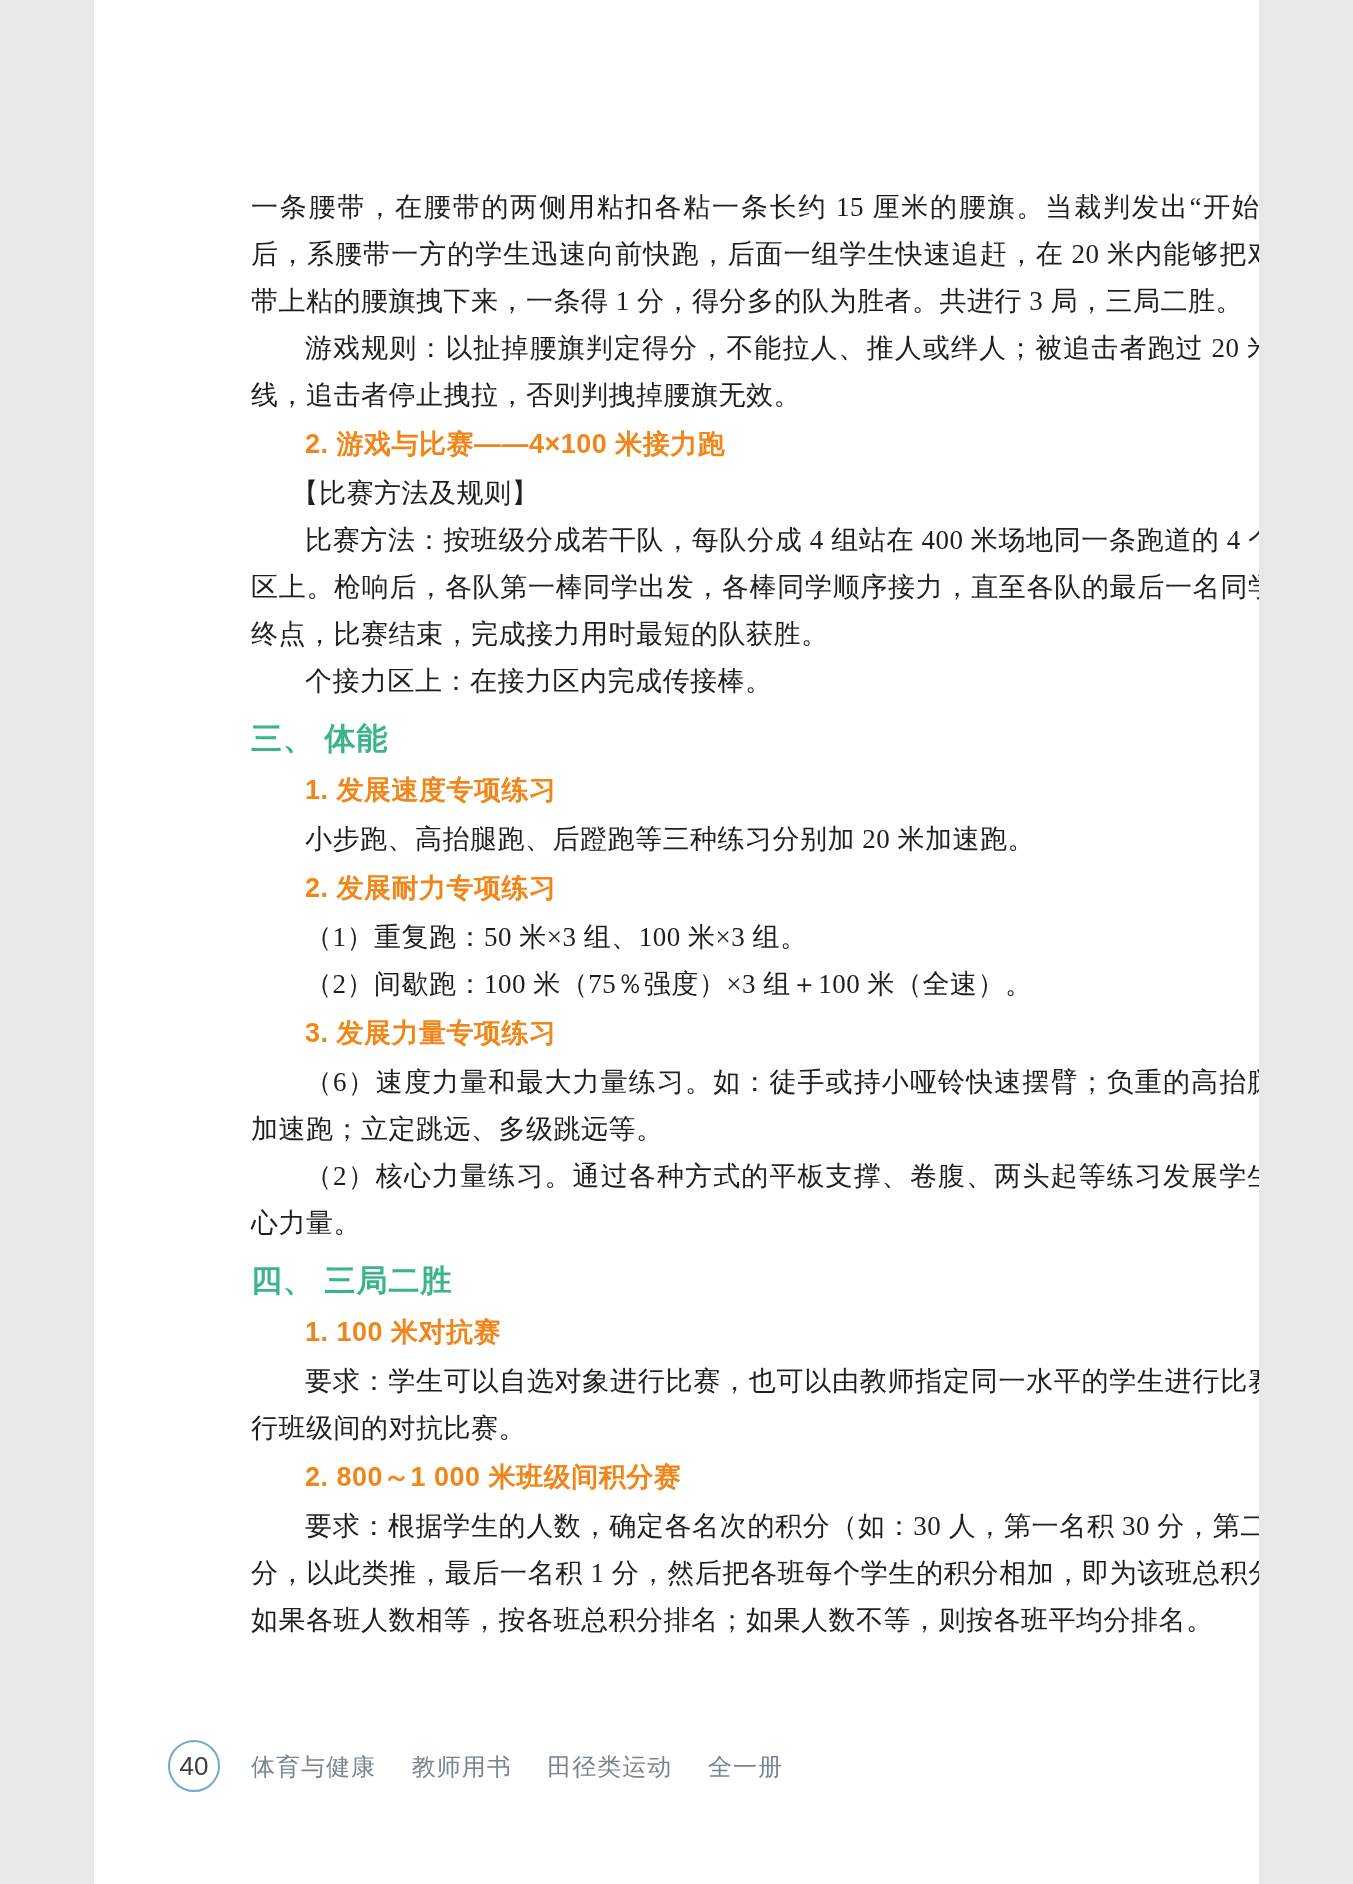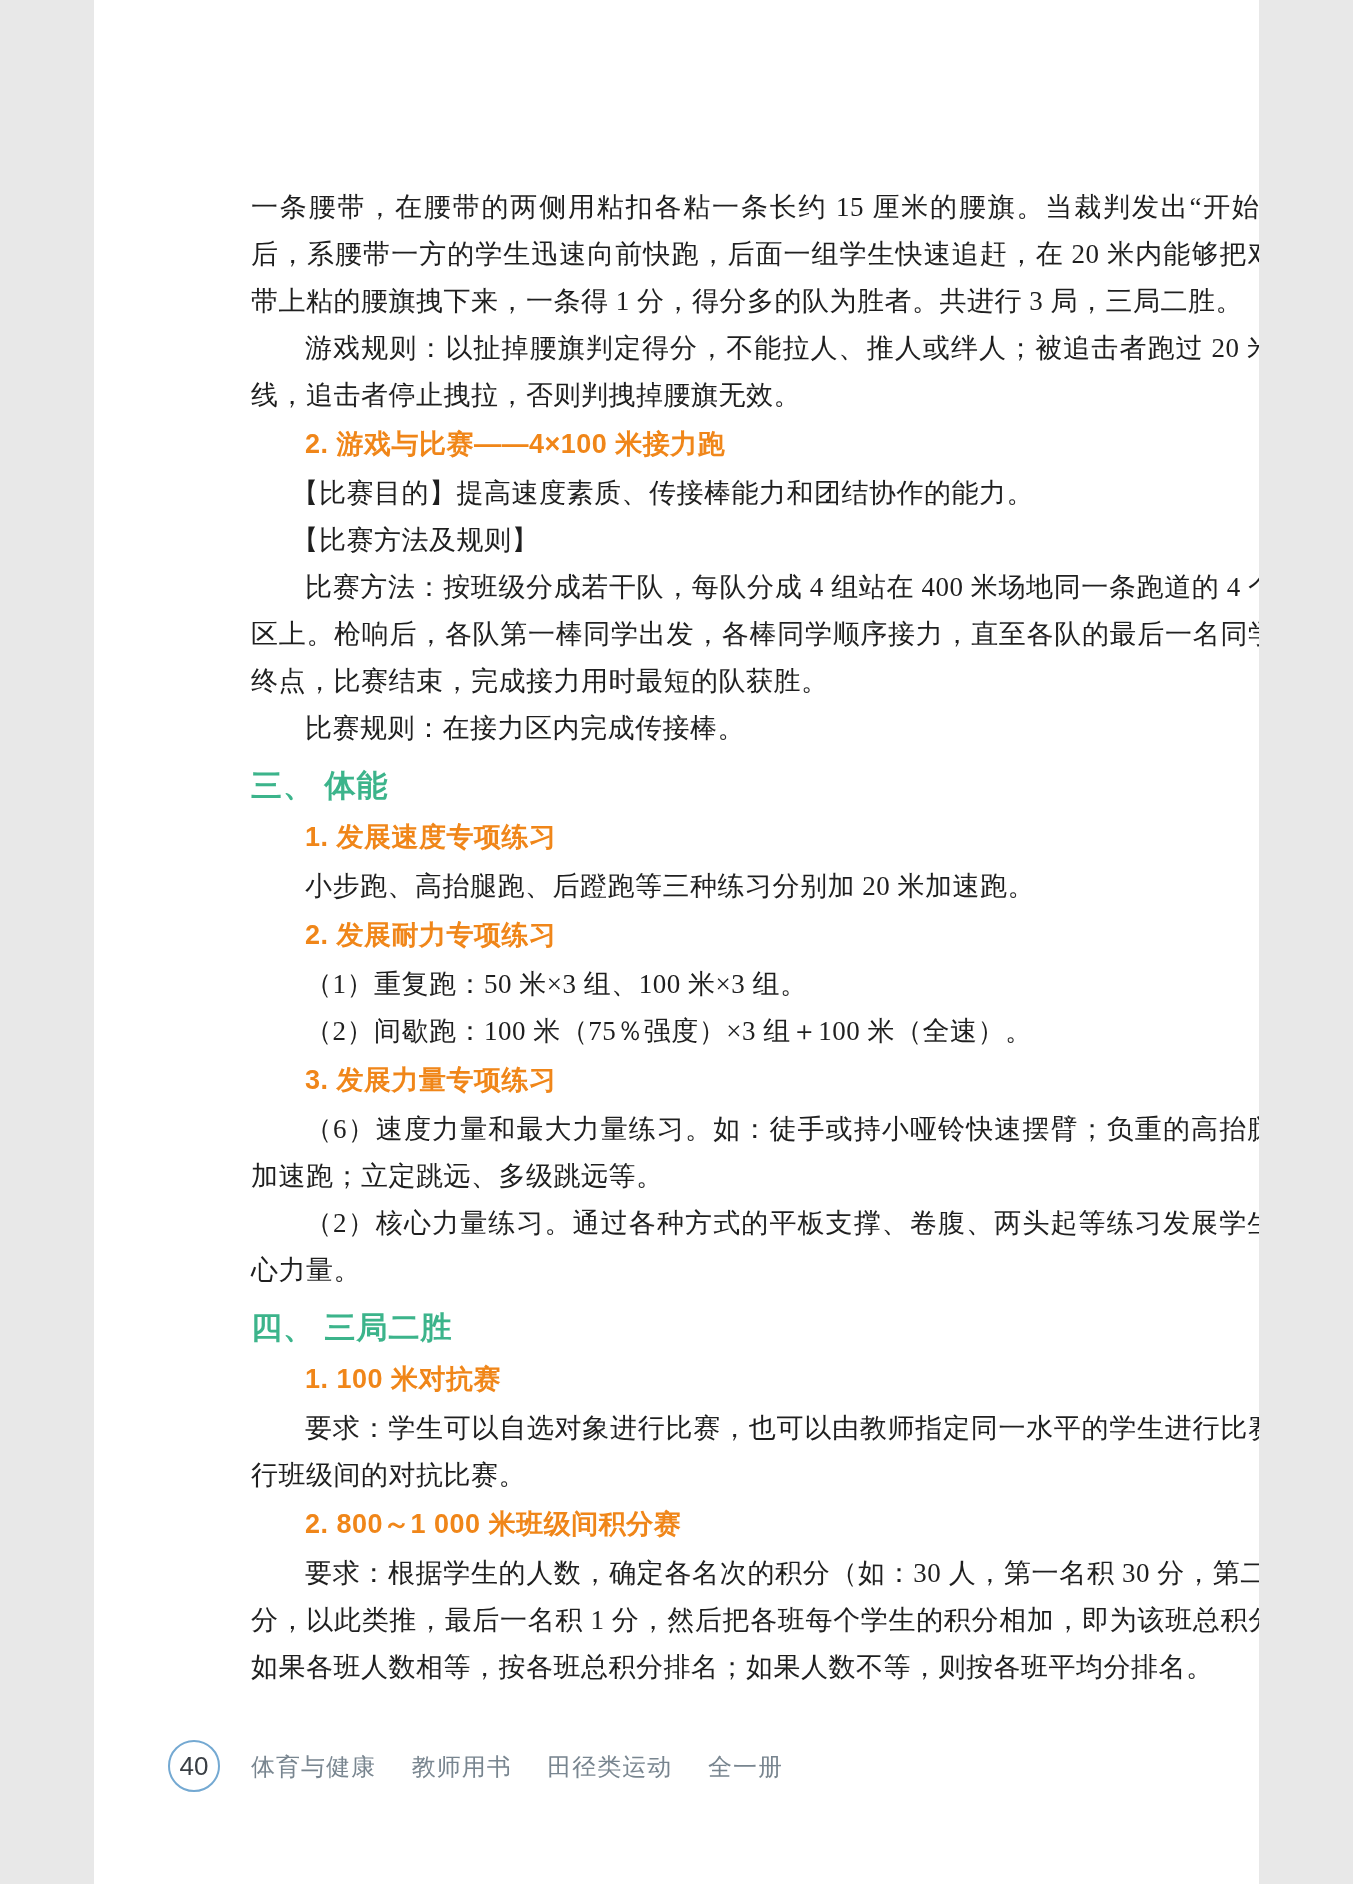--- a/index.html
+++ b/index.html
@@ -83,24 +83,23 @@
 </style>
 </head>
 <body>
 
 <div class="page">
 
   <main class="content">
       <p class="paragraph noindent">一条腰带，在腰带的两侧用粘扣各粘一条长约 15 厘米的腰旗。当裁判发出“开始”口令后，系腰带一方的学生迅速向前快跑，后面一组学生快速追赶，在 20 米内能够把对方腰带上粘的腰旗拽下来，一条得 1 分，得分多的队为胜者。共进行 3 局，三局二胜。</p>
       <p class="paragraph indent">游戏规则：以扯掉腰旗判定得分，不能拉人、推人或绊人；被追击者跑过 20 米安全线，追击者停止拽拉，否则判拽掉腰旗无效。</p>
       <p class="subhead">2. 游戏与比赛——4×100 米接力跑</p>
-      <p class="paragraph bracket">【比赛目的】提高速度素质、传接棒能力和团结协作的能力。</p>
       <p class="paragraph bracket">【比赛方法及规则】</p>
       <p class="paragraph indent">比赛方法：按班级分成若干队，每队分成 4 组站在 400 米场地同一条跑道的 4 个接力区上。枪响后，各队第一棒同学出发，各棒同学顺序接力，直至各队的最后一名同学跑过终点，比赛结束，完成接力用时最短的队获胜。</p>
-      <p class="paragraph indent">比赛规则：在接力区内完成传接棒。</p>
+      <p class="paragraph indent">个接力区上：在接力区内完成传接棒。</p>
       <p class="section">三、 体能</p>
       <p class="subhead">1. 发展速度专项练习</p>
       <p class="paragraph indent">小步跑、高抬腿跑、后蹬跑等三种练习分别加 20 米加速跑。</p>
       <p class="subhead">2. 发展耐力专项练习</p>
       <p class="paragraph indent">（1）重复跑：50 米×3 组、100 米×3 组。</p>
       <p class="paragraph indent">（2）间歇跑：100 米（75％强度）×3 组＋100 米（全速）。</p>
       <p class="subhead">3. 发展力量专项练习</p>
       <p class="paragraph indent">（6）速度力量和最大力量练习。如：徒手或持小哑铃快速摆臂；负重的高抬腿跑、加速跑；立定跳远、多级跳远等。</p>
       <p class="paragraph indent">（2）核心力量练习。通过各种方式的平板支撑、卷腹、两头起等练习发展学生的核心力量。</p>
       <p class="section">四、 三局二胜</p>

